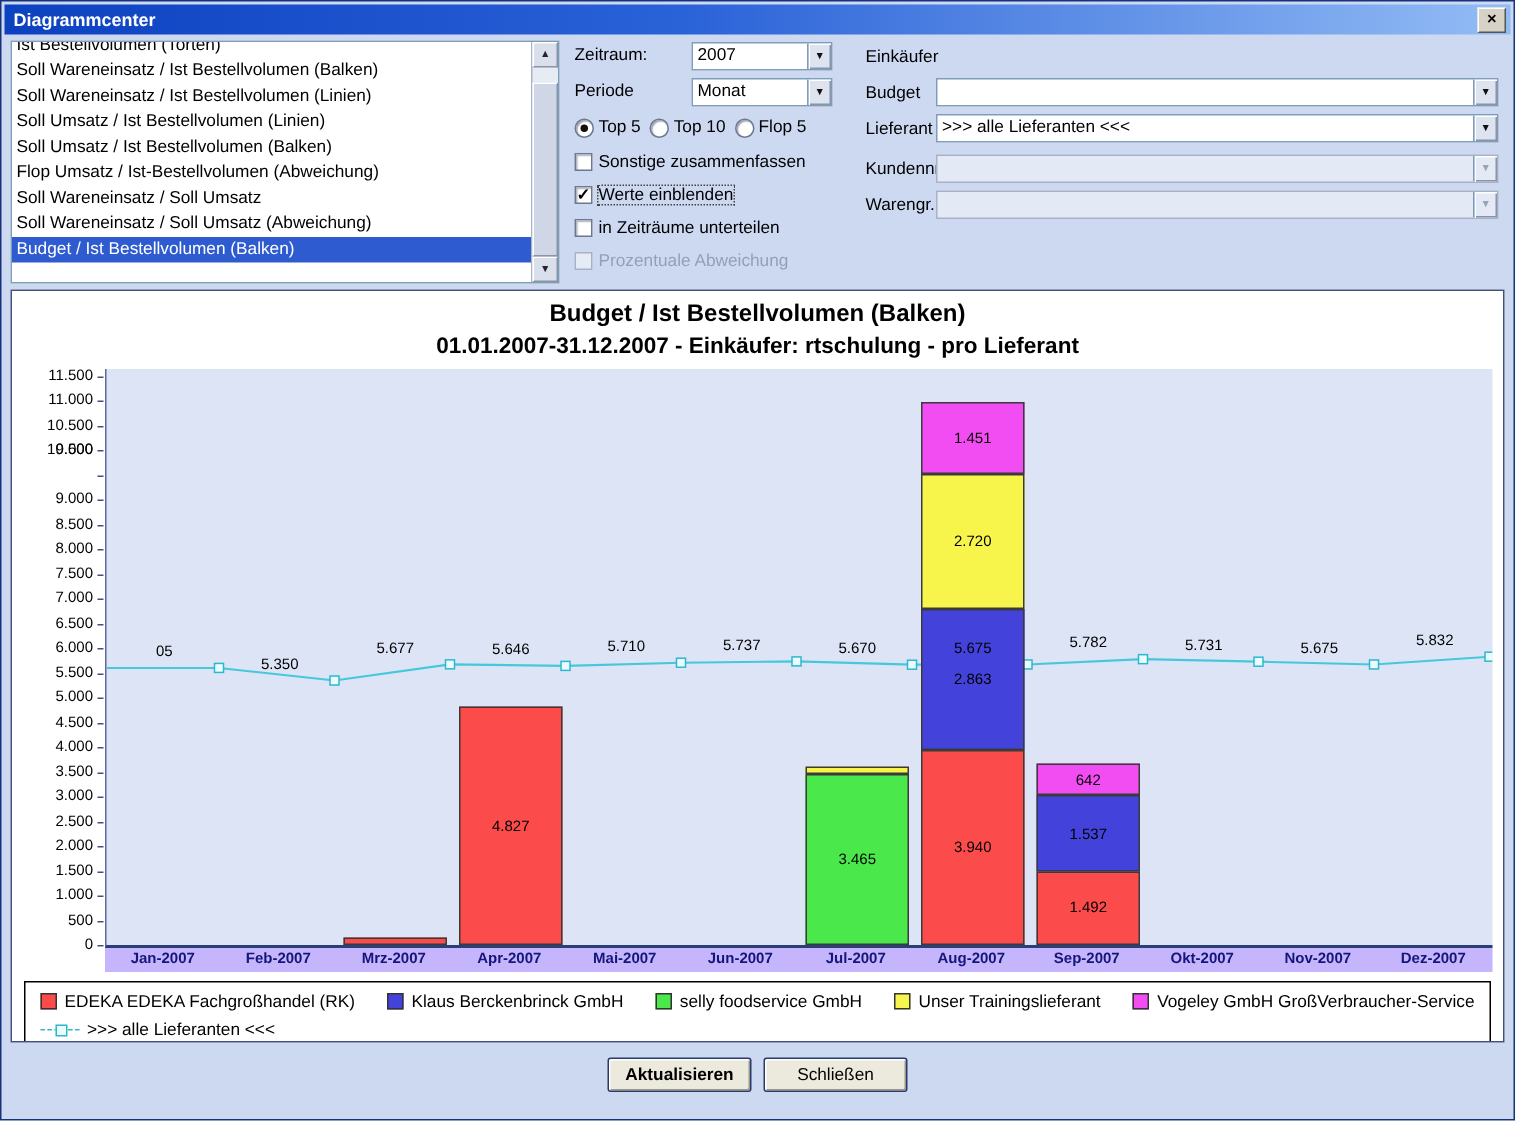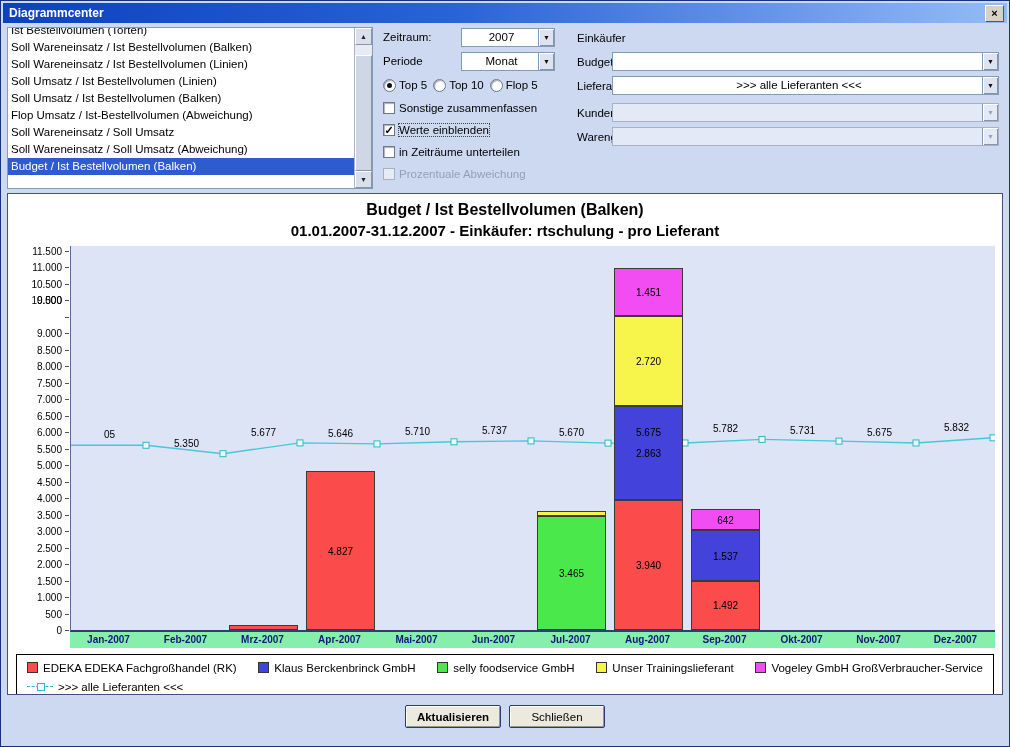--- a/index.html
+++ b/index.html
@@ -28,21 +28,21 @@
   .vscroll { width:17px; display:flex; flex-direction:column; background:#e6ebf4; border-left:1px solid #aab4c6; }
   .sb-btn { height:15px; background:#d9dfeb; border:1px solid; border-color:#fff #8a93a8 #8a93a8 #fff;
             font-size:7px; display:flex; align-items:center; justify-content:center; color:#223; }
   .sb-track { flex:1; position:relative; }
   .sb-thumb { position:absolute; left:0; right:0; bottom:0; top:10px; background:#cfd7e6;
               border:1px solid; border-color:#fff #8a93a8 #8a93a8 #fff; }
 
   .mid-col { width:182px; margin-left:10px; font-size:11.5px; }
   .fld-row { display:flex; align-items:center; height:20px; margin-bottom:4px; }
   .fld-row > label { width:78px; }
-  .combo { display:flex; width:94px; height:19px; box-sizing:border-box; border:1px solid #7f9db9; background:#fff;text-align:center; }
+  .combo { display:flex; width:94px; height:19px; box-sizing:border-box; border:1px solid #7f9db9; background:#fff; }
   .combo .val { flex:1; font-size:11.5px; padding:2px 0 0 3px; overflow:hidden; white-space:nowrap; }
   .combo .arr { width:15px; background:#dde3ef; border-left:1px solid #7f9db9;
                 box-shadow:inset 1px 1px 0 #fff, inset -1px -1px 0 #8a93a8;
                 display:flex; align-items:center; justify-content:center; font-size:7px; color:#111; }
   .combo.disabled { background:#e3eaf5; border-color:#a8b2c4; }
   .combo.disabled .arr { color:#98a4b8; background:#e3eaf5; }
 
   .radio-row { display:flex; align-items:center; height:18px; margin:5px 0 5px 0; }
   .radio { display:flex; align-items:center; gap:3px; margin-right:6px; }
   .rb { width:11px; height:11px; border-radius:50%; background:#fff; border:1px solid #6a7890;
@@ -53,40 +53,40 @@
   .cb-row { display:flex; align-items:center; gap:4px; height:18px; margin-bottom:4px; }
   .cb { width:12px; height:12px; box-sizing:border-box; background:#fff; border:1px solid #6a7890;
         box-shadow:inset 1px 1px 1px rgba(90,100,120,.5); font-size:11px; font-weight:bold;
         line-height:10px; text-align:center; color:#000; flex:none; }
   .cb-row.disabled { color:#93a1b8; }
   .cb-row.disabled .cb { background:#e6ecf5; border-color:#a8b2c4; box-shadow:none; }
   .cb-row .lbl.focus { outline:1px dotted #444; }
 
   .right-col { flex:1; margin-left:12px; font-size:11.5px; padding-right:4px; }
   .rfld { display:flex; align-items:center; height:21px; margin-bottom:3px; }
-  .rfld > label { width:35px; flex:none; }
+  .rfld > label { width:47px; flex:none; }
   .rfld .combo { flex:1; width:auto; }
   .rfld.gap { margin-top:6px; }
 
   
   .chart-panel { margin:2px 4px 0 4px; height:502px; background:#fff; border:1px solid #44507a;
                  box-sizing:border-box; position:relative; overflow:hidden; }
   .chart-title { text-align:center; font-size:16px; font-weight:bold; margin-top:7px; color:#000; }
   .chart-subtitle { text-align:center; font-size:15px; font-weight:bold; margin-top:3px; color:#000; }
   .chart-body { position:relative; margin:7px 4px 0 4px; height:402px; }
   .yticks { position:absolute; left:0; top:0; width:58px; height:386px; }
   .ytick-label { position:absolute; right:8px; transform:translateY(-50%); font-size:10px; color:#000; white-space:nowrap; }
   .ytick-mark { position:absolute; right:1px; width:4px; height:1px; background:#44507a; }
   .plot { position:absolute; left:58px; top:0; width:925px; height:386px; box-sizing:border-box;
           background:#dde4f6; border-left:1px solid #5b6b96; border-bottom:2px solid #2c3e78; overflow:hidden; }
   .plot svg { position:absolute; left:0; top:0; }
   .bar-seg { position:absolute; box-sizing:border-box; border:1px solid #3a3a3a; }
   .bar-label { position:absolute; font-size:10px; color:#000; text-align:center; z-index:5; }
   .line-label { position:absolute; font-size:10px; color:#000; transform:translateX(-50%); z-index:6; white-space:nowrap; }
-  .xaxis { position:absolute; left:58px; top:386px; width:925px; height:16px; background:#86efac; display:flex; }
+  .xaxis { position:absolute; left:58px; top:386px; width:925px; height:16px; background:#c4b5fd; display:flex; }
   .xlabel { width:77px; text-align:center; font-size:10px; font-weight:bold; color:#15157a;
             line-height:15px; white-space:nowrap; }
 
   .legend { margin:6px 8px 0 8px; height:44px; background:#fff; border:1px solid #000;
             box-sizing:border-box; padding:3px 10px 0 10px; }
   .legend-row { display:flex; justify-content:space-between; align-items:center; height:19px; }
   .legend-row.second { justify-content:flex-start; }
   .legend-item { display:flex; align-items:center; gap:5px; font-size:11.5px; white-space:nowrap; color:#000; }
   .swatch { width:9px; height:9px; border:1px solid #333; flex:none; }
   .line-swatch { width:26px; height:9px; position:relative; flex:none; }

